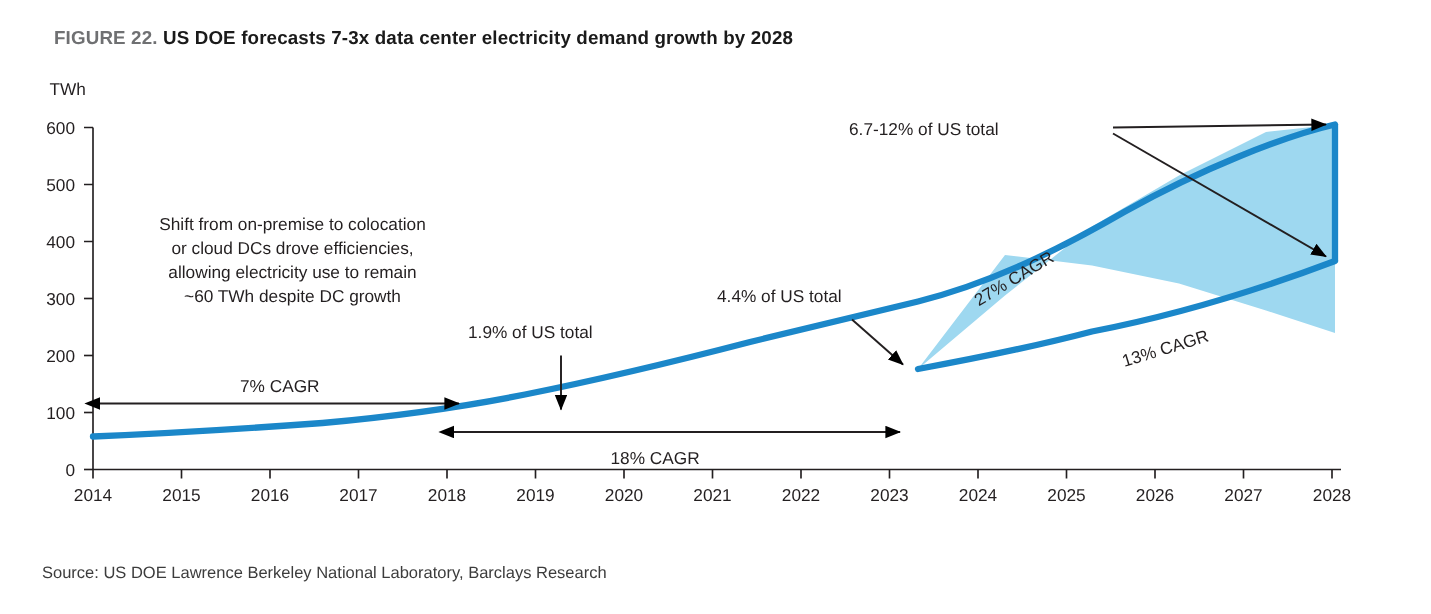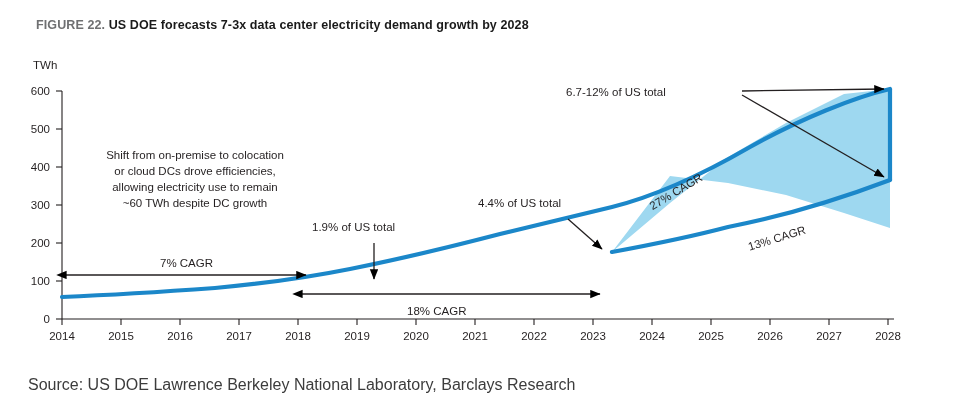--- a/index.html
+++ b/index.html
@@ -30,30 +30,30 @@
     padding-left: 8px;
   }
   #figure-title {
     color: #1a1a1a;
     font-weight: bold;
   }
 
   
   #chart-region {
     position: absolute;
-    left: 0; top: 47px;
+    left: 0; top: 41px;
     width: 876px; height: 305px;
   }
   #chart-svg { display: block; }
 
   
   #source-line {
     position: absolute;
     left: 28px; top: 376px;
-    font-size: 16px;
+    font-size: 11px;
     color: #3c3c3c;
     white-space: nowrap;
   }
 
   .axis-unit {
     font-size: 11.5px;
     fill: #231f20;
   }
   .tick-label {
     font-size: 11.5px;

